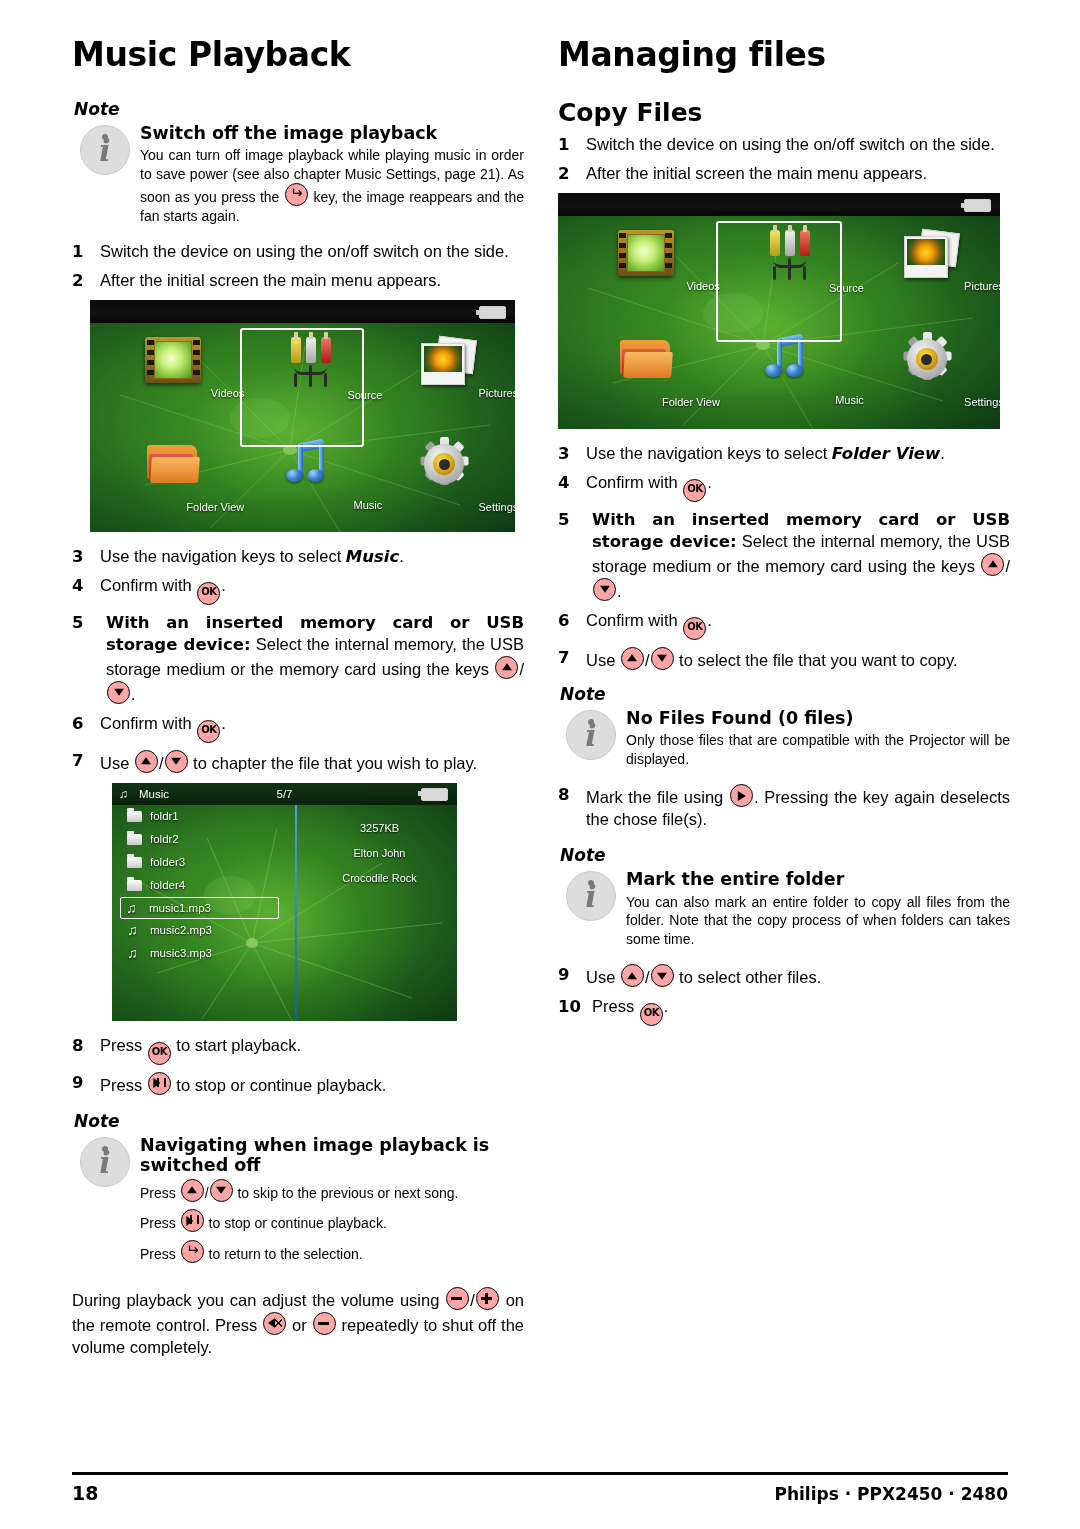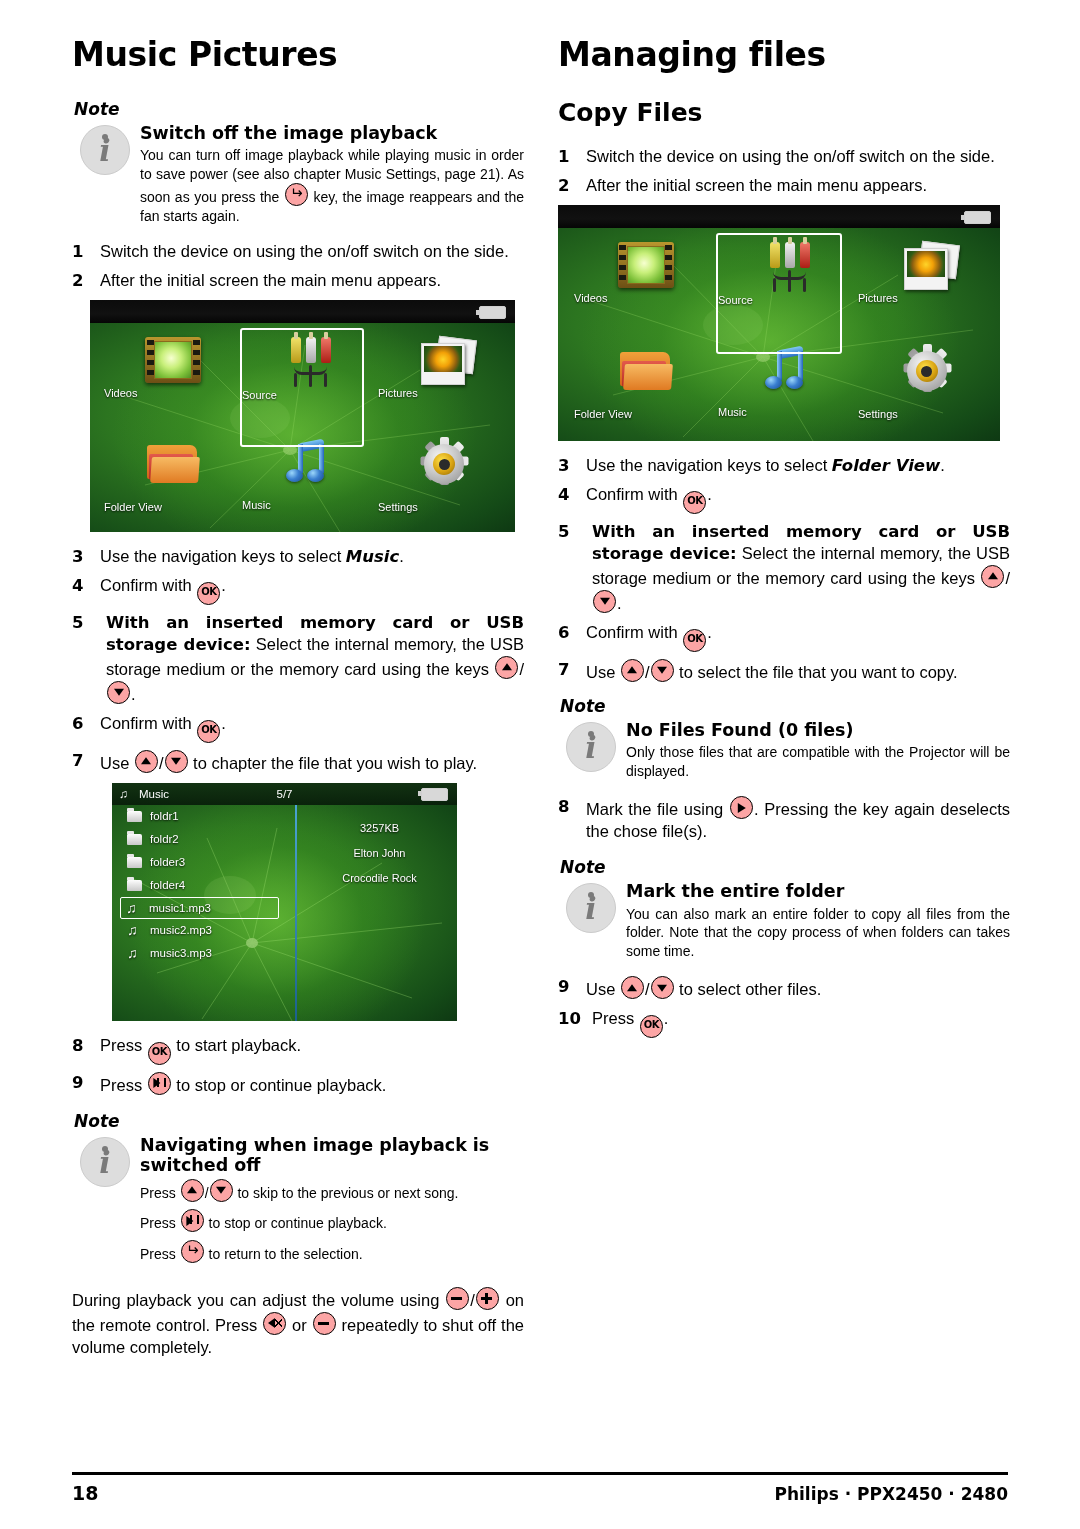--- a/index.html
+++ b/index.html
@@ -31,21 +31,21 @@
     font-size: 33px;
     font-weight: bold;
     letter-spacing: -0.4px;
     margin: 0 0 26px 0;
     line-height: 1.05;
   }
   h2.section {
     font-family: "DejaVu Sans", sans-serif;
     font-size: 25px;
     font-weight: bold;
-    margin: 0 0 20px 0;
+    margin: 0 0 8px 0;
     line-height: 1.1;
   }
   p.body {
     font-size: 16.5px;
     line-height: 1.33;
     margin: 0 0 10px 0;
     text-align: justify;
     text-justify: inter-word;
   }
   .note-label {
@@ -284,21 +284,21 @@
     width: 3px; height: 5px;
     background: #cfcfcf;
   }
   .menu-grid {
     position: absolute;
     inset: 23px 0 0 0;
     z-index: 3;
   }
   .menu-cell {
     position: absolute;
-    text-align: left;
+    text-align: right;
     color: #fff;
     font-size: 11px;
     font-family: "Liberation Sans", sans-serif;
     text-shadow: 0 1px 2px rgba(0,0,0,0.85);
     width: 33%;
   }
   .menu-cell .lbl { display: block; margin-top: 2px; }
   .menu-icon {
     width: 58px; height: 48px;
     margin: 0 auto;
@@ -540,21 +540,21 @@
     font-weight:bold; font-size:17px;
   }
 </style>
 </head>
 <body>
 
 <div class="page">
 
   <div class="col col-left">
 
-    <h1 class="chapter">Music Pictures</h1>
+    <h1 class="chapter">Music Playback</h1>
 
     <div class="note-label">Note</div>
     <div class="note-block">
       <div class="note-icon"></div>
       <div class="note-title">Switch off the image playback</div>
       <div class="note-text"><span>You can turn off image playback while playing music in order to save power (see also chapter Music Settings, page 21). As soon as you press the</span> <span class="key key-back"></span> <span>key, the image reappears and the fan starts again.</span></div>
     </div>
 
     <ol class="steps">
       <li><span class="num">1</span><span>Switch the device on using the on/off switch on the side.</span></li>

